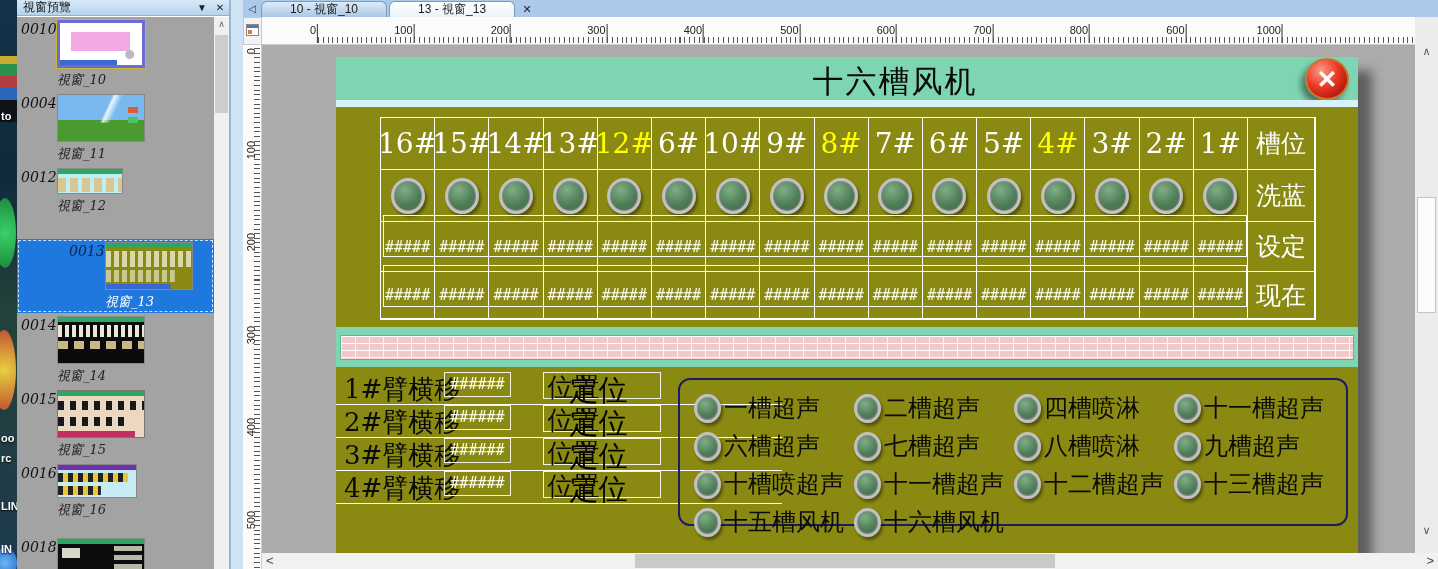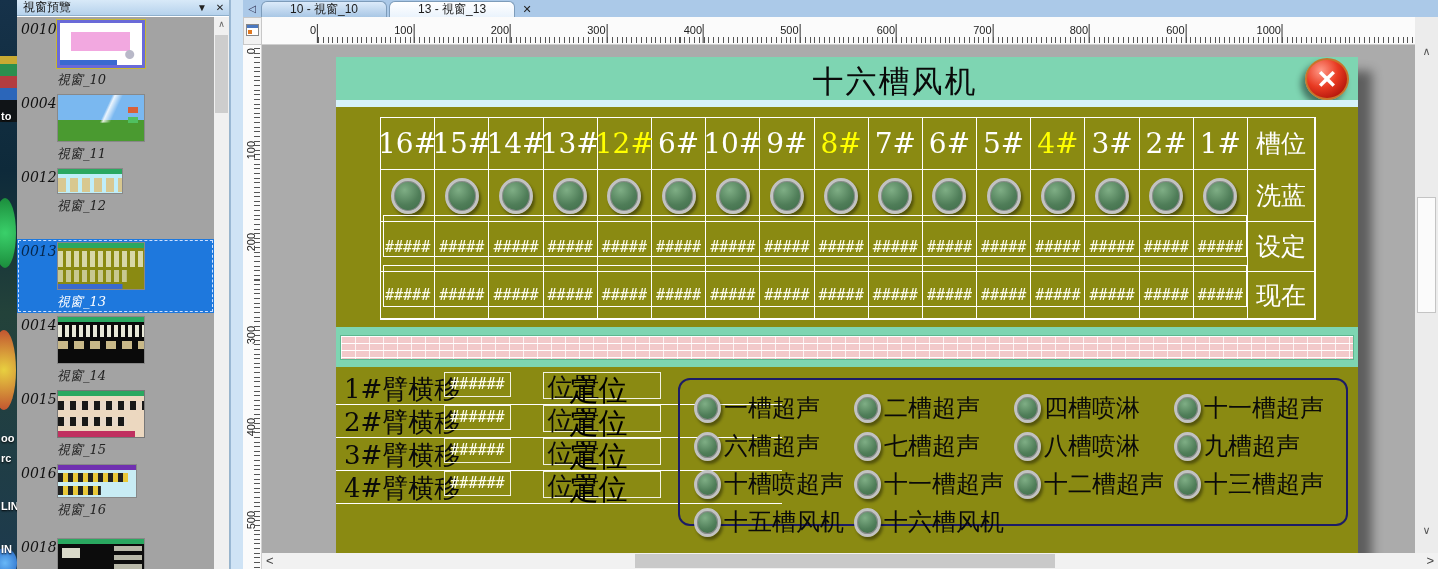--- a/index.html
+++ b/index.html
@@ -18,21 +18,21 @@
   
   .sidebar { position:absolute; left:17px; top:0; width:213px; height:569px; background:#fff; border-right:1px solid #98b4cc; }
   .sb-title { position:absolute; left:0; top:0; right:0; height:16px; display:flex; align-items:center;
     background:linear-gradient(180deg,#d8e9f8,#b6d2ec); border-bottom:1px solid #8fb0cc; font-size:12px; color:#111; padding-left:6px; }
   .sb-title .sp { flex:1; }
   .sb-ticon { width:18px; text-align:center; font-size:10px; color:#222; cursor:default; }
   .sb-list { position:absolute; left:0; top:17px; right:15px; bottom:0; overflow:hidden; background:#a3a3a3;font-style:italic; }
   .sb-item { position:relative; height:74px; display:flex; padding:2px 0 0 4px; }
   .sb-item.sel { background:#1e78dd; outline:1px dashed #cfe0ff; outline-offset:-2px; }
   .sb-num { width:36px; font-family:"DejaVu Serif",serif; font-size:14px; color:#111; padding-top:2px; }
-  .sb-item.sel .sb-num { color:#06264a; }
+  .sb-item.sel .sb-num { color:#06264a;margin-left:48px; }
   .sb-body { display:flex; flex-direction:column; }
   .thumb { width:88px; height:48px; border:1px solid #888; margin-top:1px; }
   .sb-cap { font-family:"DejaVu Serif",serif; font-size:13px; color:#222; margin-top:3px; }
   .sb-item.sel .sb-cap { color:#fff; }
 
   .t-keyboard { background:
      linear-gradient(#3a6ad0 0 0) left bottom/70% 5px no-repeat,
      radial-gradient(circle at 85% 75%, #b8b8c8 0 4px, transparent 5px),
      linear-gradient(#f2a8e0 0 0) 50% 40%/72% 46% no-repeat,
      #fff; border:3px solid #6a6ad8; outline:1px solid #c8b830; }

